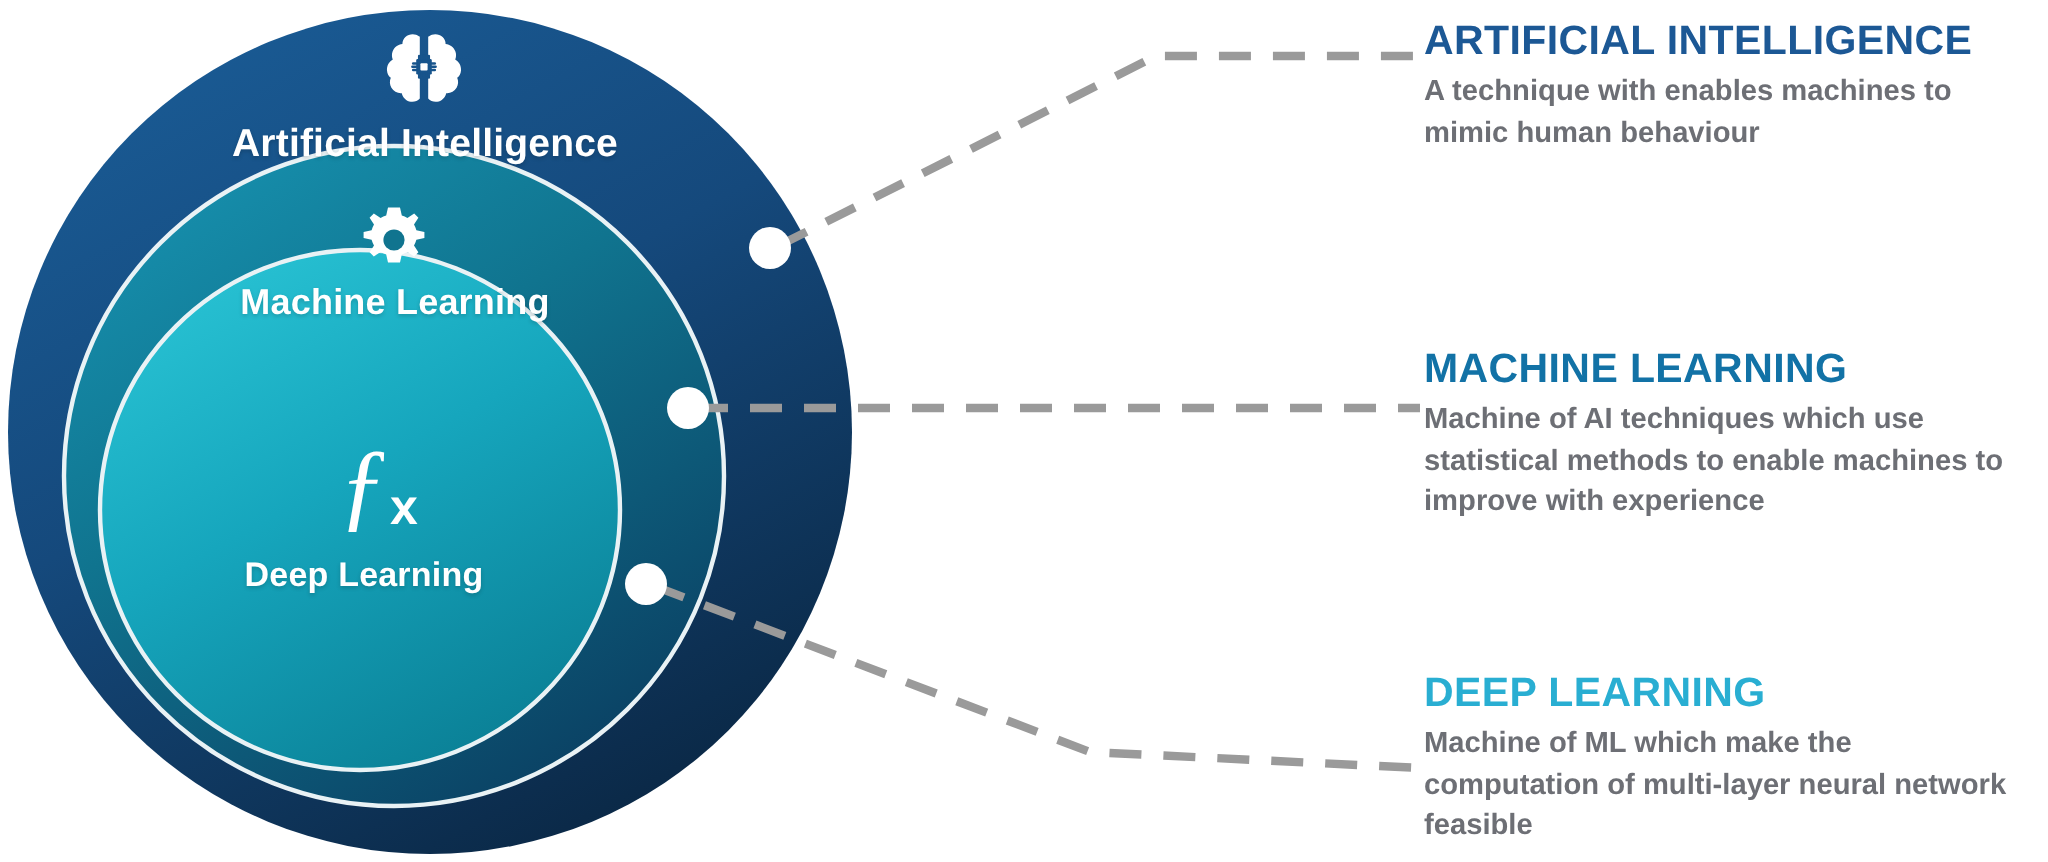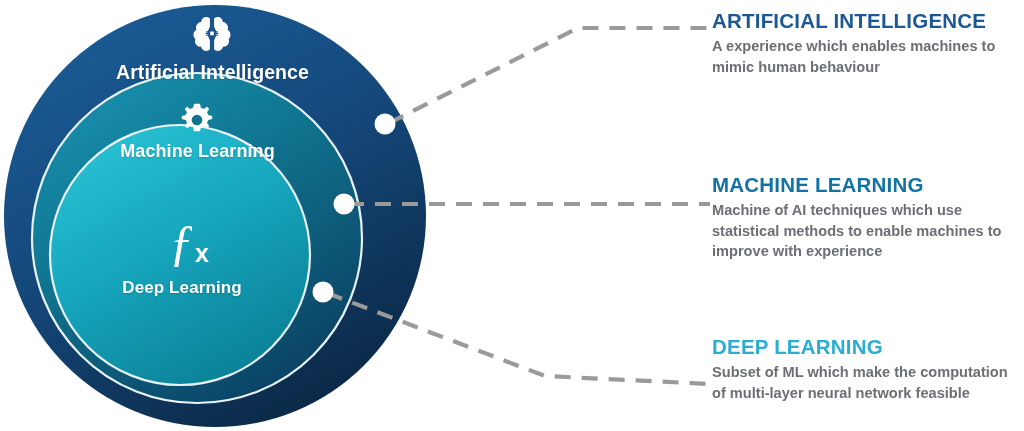--- a/index.html
+++ b/index.html
@@ -162,26 +162,26 @@
 
       <path d="M 327 293 L 545 376 L 710 384" stroke-dasharray="16 11"></path>
     </g>
     <circle cx="385" cy="124" r="10.5" fill="#ffffff"></circle>
     <circle cx="344" cy="204" r="10.5" fill="#ffffff"></circle>
     <circle cx="323" cy="292" r="10.5" fill="#ffffff"></circle>
   </svg>
 
   <div id="block-ai" class="info-block">
     <h2 id="title-ai" class="info-title">ARTIFICIAL INTELLIGENCE</h2>
-    <p class="info-desc">A experience which enables machines to mimic human behaviour</p>
+    <p class="info-desc">A technique with enables machines to mimic human behaviour</p>
   </div>
 
   <div id="block-ml" class="info-block">
     <h2 id="title-ml" class="info-title">MACHINE LEARNING</h2>
     <p class="info-desc">Machine of AI techniques which use statistical methods to enable machines to improve with experience</p>
   </div>
 
   <div id="block-dl" class="info-block">
     <h2 id="title-dl" class="info-title">DEEP LEARNING</h2>
-    <p class="info-desc">Subset of ML which make the computation of multi-layer neural network feasible</p>
+    <p class="info-desc">Machine of ML which make the computation of multi-layer neural network feasible</p>
   </div>
 
 </div>
 
 </body></html>

